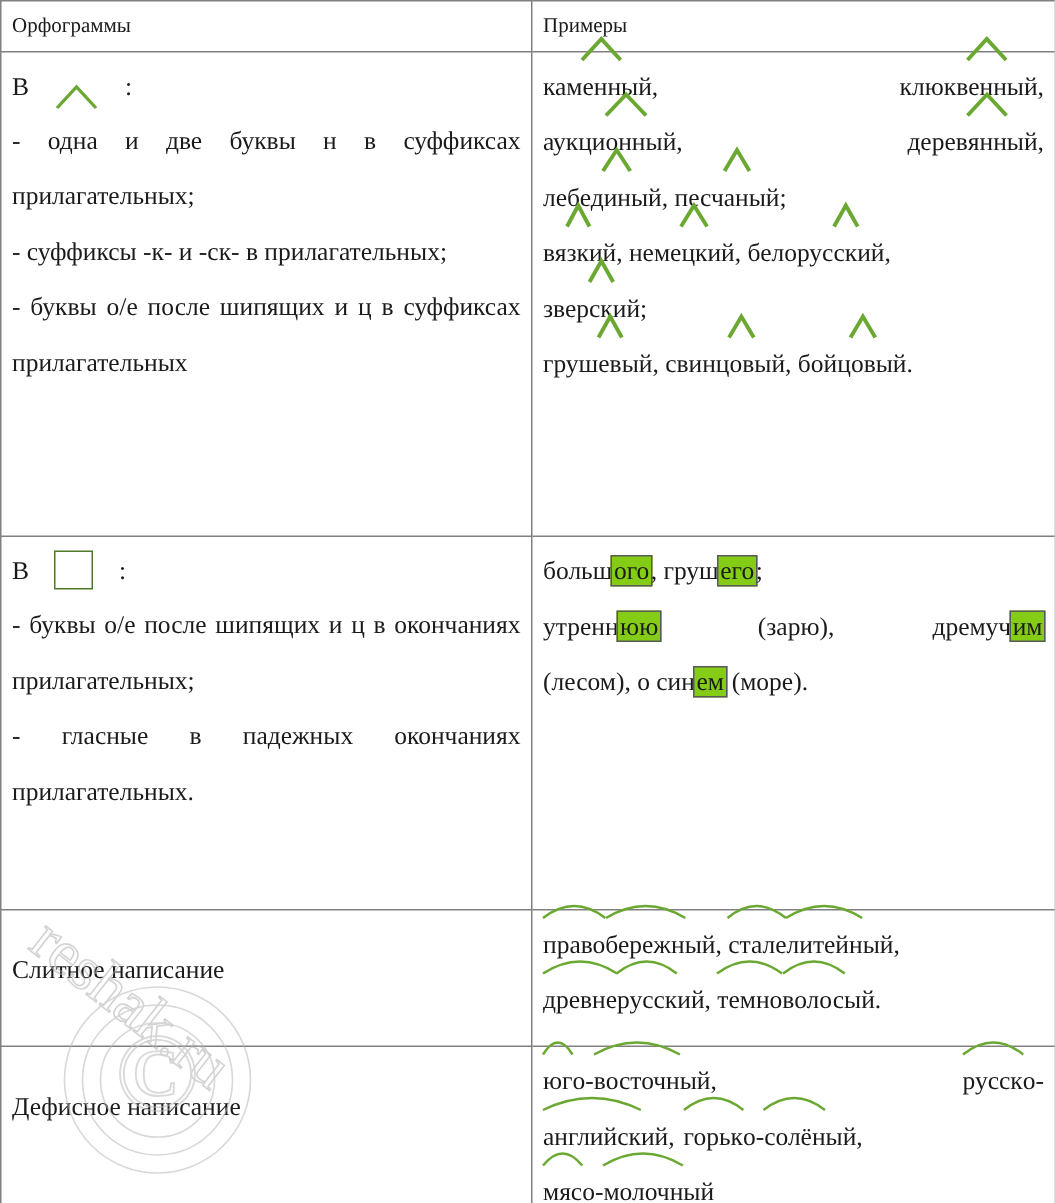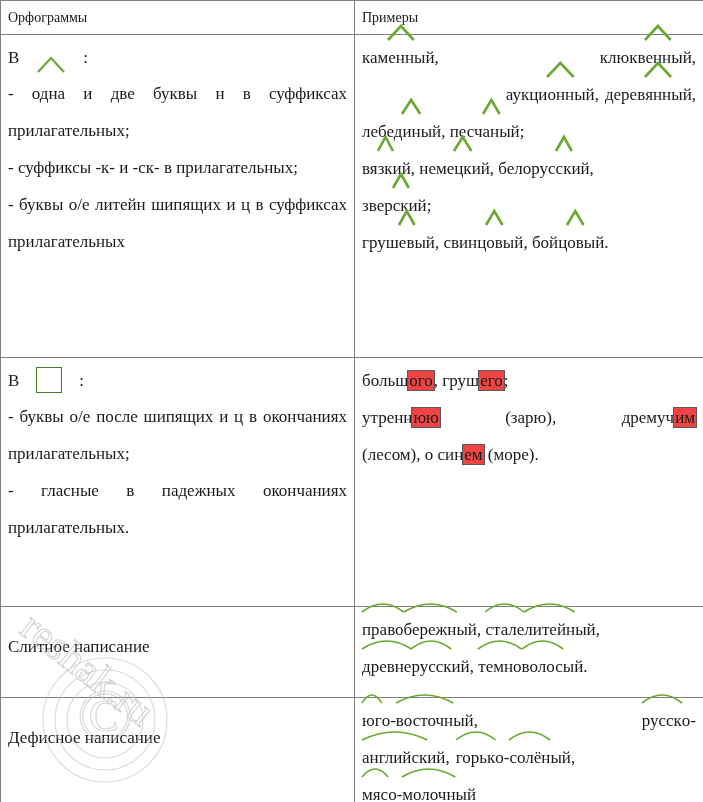--- a/index.html
+++ b/index.html
@@ -95,21 +95,21 @@
   .mark.caret > svg { height: 16px; }
   .mark.arc   > svg { height: 14px; }
 
   
   .boxed {
     display: inline-block;
     border: 1.3px solid #595959;
     padding: 0 1px;
     margin: 0 -1px;
     line-height: 1.12;
-    background: #ef4444;
+    background: #84cc16;
   }
 
   .row1 td { height: 312px; }
   .row2 td { height: 238px; }
   .row3 td { height: 80px; }
   .row4 td { height: 122px; }
 
   .ex-block p, .rule-block p { margin: 0; }
 </style>
 </head>
@@ -148,34 +148,34 @@
         <span class="sym-caret">
           <svg viewBox="0 0 30 17" width="30" height="17">
             <polyline points="2,16 15,2 28,16" fill="none" stroke="#6aa832" stroke-width="2.2"></polyline>
           </svg>
         </span>
         <span>:</span>
       </div>
       <div class="rule-block">
         <p class="justl"> - одна и две буквы н в суффиксах прилагательных;</p>
         <p class="justl">-  суффиксы  -к-  и  -ск-  в прилагательных;</p>
-        <p class="justl"> - буквы о/е литейн шипящих и ц в суффиксах прилагательных</p>
+        <p class="justl"> - буквы о/е после шипящих и ц в суффиксах прилагательных</p>
       </div>
     </td>
     <td class="pad ex-cell">
       <div class="ex-block" id="ex-suffix">
             <p style="display: flex; justify-content: space-between; gap: 6px;">
               <span class="nowrapline"><span>кам</span><span class="mark caret">енн<svg preserveAspectRatio="none" viewBox="0 0 100 16">
                     <polyline points="0,15 50,1 100,15" fill="none" stroke="#6aa832" stroke-width="2.6" vector-effect="non-scaling-stroke"></polyline>
                   </svg></span><span>ый,</span></span>
               <span class="nowrapline"><span>клюкв</span><span class="mark caret">енн<svg preserveAspectRatio="none" viewBox="0 0 100 16">
                     <polyline points="0,15 50,1 100,15" fill="none" stroke="#6aa832" stroke-width="2.6" vector-effect="non-scaling-stroke"></polyline>
                   </svg></span><span>ый,</span></span>
             </p>
-            <p style="display: flex; justify-content: flex-end; gap: 6px;">
+            <p style="display: flex; justify-content: space-between; gap: 6px;">
               <span class="nowrapline"><span>аукци</span><span class="mark caret">онн<svg preserveAspectRatio="none" viewBox="0 0 100 16">
                     <polyline points="0,15 50,1 100,15" fill="none" stroke="#6aa832" stroke-width="2.6" vector-effect="non-scaling-stroke"></polyline>
                   </svg></span><span>ый,</span></span>
               <span class="nowrapline"><span>дерев</span><span class="mark caret">янн<svg preserveAspectRatio="none" viewBox="0 0 100 16">
                     <polyline points="0,15 50,1 100,15" fill="none" stroke="#6aa832" stroke-width="2.6" vector-effect="non-scaling-stroke"></polyline>
                   </svg></span><span>ый,</span></span>
             </p>
             <p><span class="nowrapline"><span>лебед</span><span class="mark caret">ин<svg preserveAspectRatio="none" viewBox="0 0 100 16">
                     <polyline points="0,15 50,1 100,15" fill="none" stroke="#6aa832" stroke-width="2.6" vector-effect="non-scaling-stroke"></polyline>
                   </svg></span><span>ый,</span></span> <span class="nowrapline"><span>песч</span><span class="mark caret">ан<svg preserveAspectRatio="none" viewBox="0 0 100 16">

